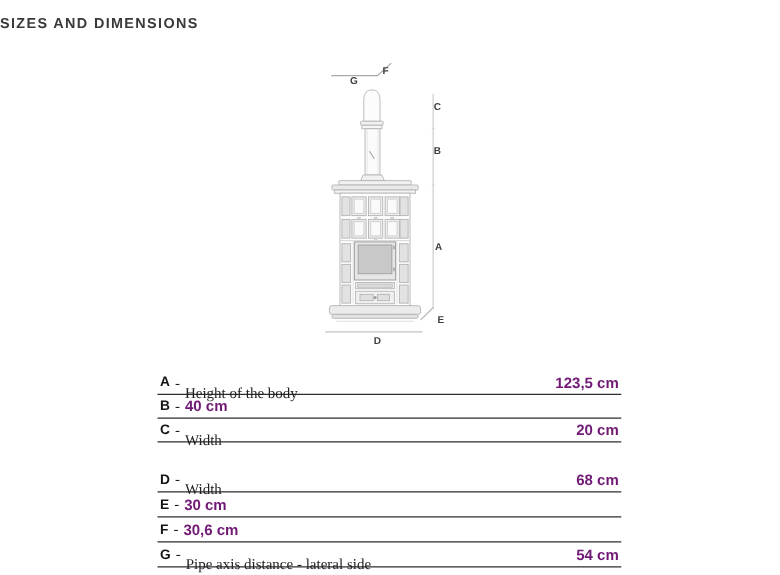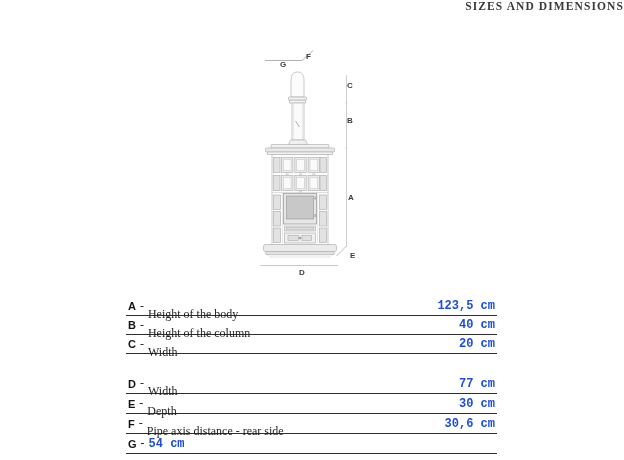--- a/index.html
+++ b/index.html
@@ -1,22 +1,22 @@
 <!DOCTYPE html>
 <html><head>
 <meta charset="utf-8">
 <style>
   html,body{margin:0;padding:0;background:#fff;}
   .page{
     position:relative;width:624px;height:460px;background:#ffffff;
     font-family:"Liberation Serif",serif;color:#1f1f1f;overflow:hidden;
   }
   .page-title{
-    position:absolute;top:0;left:0;right:0;text-align:right;
-    font-family:Liberation Serif, serif;font-weight:bold;
+    position:absolute;top:13px;left:0;right:0;text-align:left;
+    font-family:Liberation Sans, sans-serif;font-weight:bold;
     font-size:11.5px;letter-spacing:1.1px;color:#3a3a3a;
   }
   
   .diagram{position:absolute;left:250px;top:45px;width:120px;height:240px;}
   .diagram svg{position:absolute;left:0;top:0;}
   .dim-label{
     position:absolute;font-family:"Liberation Sans",sans-serif;
     font-weight:bold;font-size:8px;color:#3e3e3e;line-height:8px;
   }
   .lbl-f{left:56px;top:8px;}
@@ -37,22 +37,22 @@
   }
   .table-1 .drow{height:18px;}
   .table-2 .drow{height:19px;}
   .dletter{
     font-family:"Liberation Sans",sans-serif;font-weight:bold;
     font-size:11px;color:#141414;padding-left:2px;
   }
   .dsep{margin:0 4px;color:#1f1f1f;}
   .dlabel{flex:1;color:#1f1f1f;margin-top:16px;}
   .dvalue{
-    font-weight:bold;color:#1d4ed8;padding-right:2px;
-    font-family:Liberation Mono, monospace;
+    font-weight:bold;color:#701a75;padding-right:2px;
+    font-family:Liberation Sans, sans-serif;
   }
 </style>
 </head>
 <body>
 
 <div class="page">
 
   <div class="page-title">SIZES AND DIMENSIONS</div>
 
   <div class="diagram">
@@ -162,50 +162,48 @@
   <div class="dim-table table-1">
     <div class="drow">
       <span class="dletter">A</span>
       <span class="dsep">-</span>
       <span class="dlabel">Height of the body</span>
       <span class="dvalue">123,5 cm</span>
     </div>
     <div class="drow">
       <span class="dletter">B</span>
       <span class="dsep">-</span>
-      <span class="dlabel">Height of the column</span>
       <span class="dvalue">40 cm</span>
     </div>
     <div class="drow">
       <span class="dletter">C</span>
       <span class="dsep">-</span>
       <span class="dlabel">Width</span>
       <span class="dvalue">20 cm</span>
     </div>
   </div>
 
   <div class="dim-table table-2">
     <div class="drow">
       <span class="dletter">D</span>
       <span class="dsep">-</span>
       <span class="dlabel">Width</span>
-      <span class="dvalue">77 cm</span>
+      <span class="dvalue">68 cm</span>
     </div>
     <div class="drow">
       <span class="dletter">E</span>
       <span class="dsep">-</span>
-      <span class="dlabel">Depth</span>
       <span class="dvalue">30 cm</span>
     </div>
     <div class="drow">
       <span class="dletter">F</span>
       <span class="dsep">-</span>
-      <span class="dlabel">Pipe axis distance - rear side</span>
       <span class="dvalue">30,6 cm</span>
     </div>
     <div class="drow">
       <span class="dletter">G</span>
       <span class="dsep">-</span>
+      <span class="dlabel">Pipe axis distance - lateral side</span>
       <span class="dvalue">54 cm</span>
     </div>
   </div>
 
 </div>
 
 </body></html>

